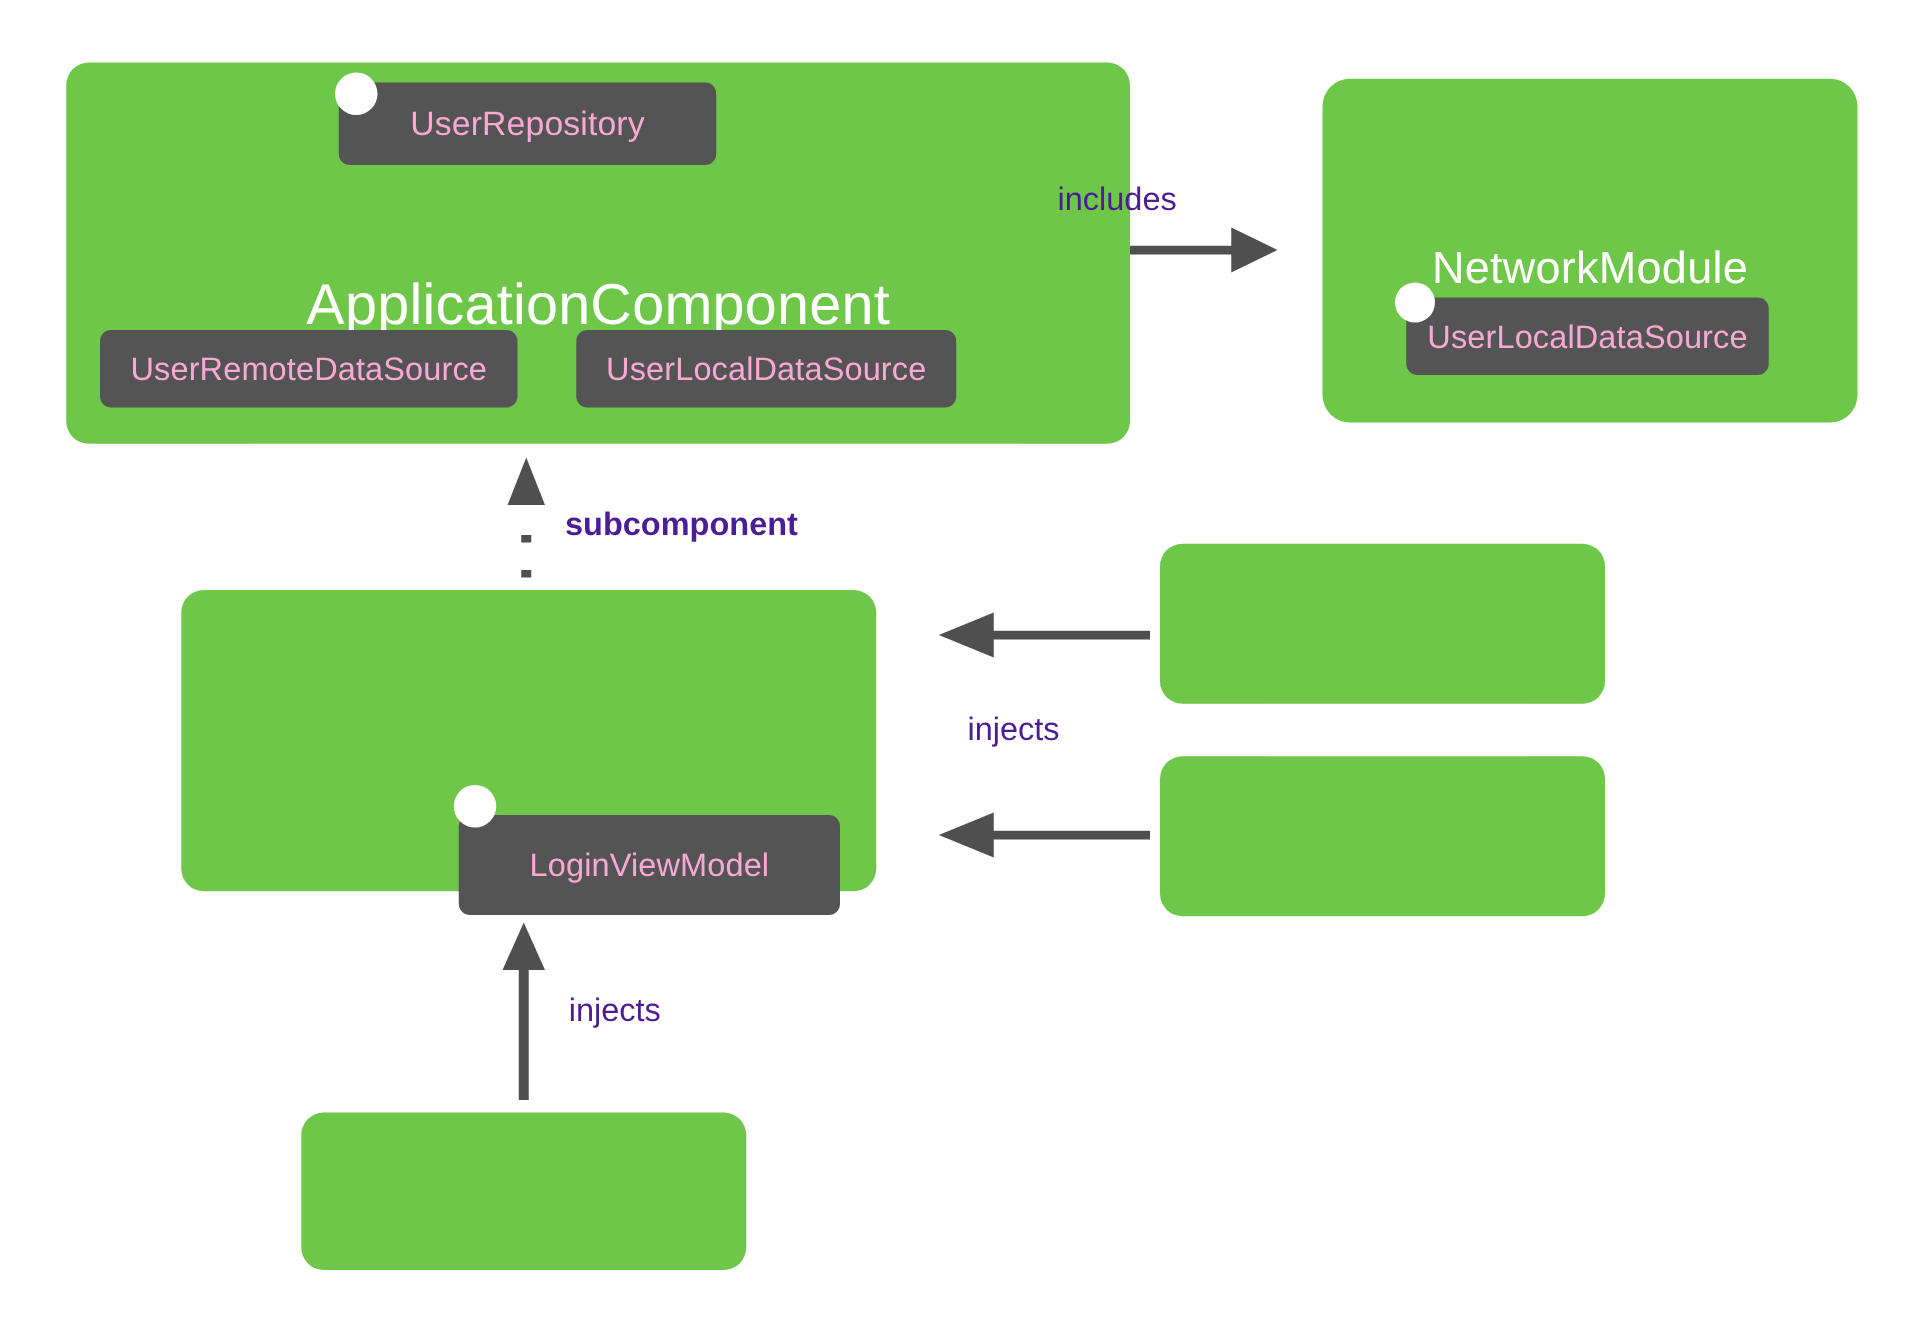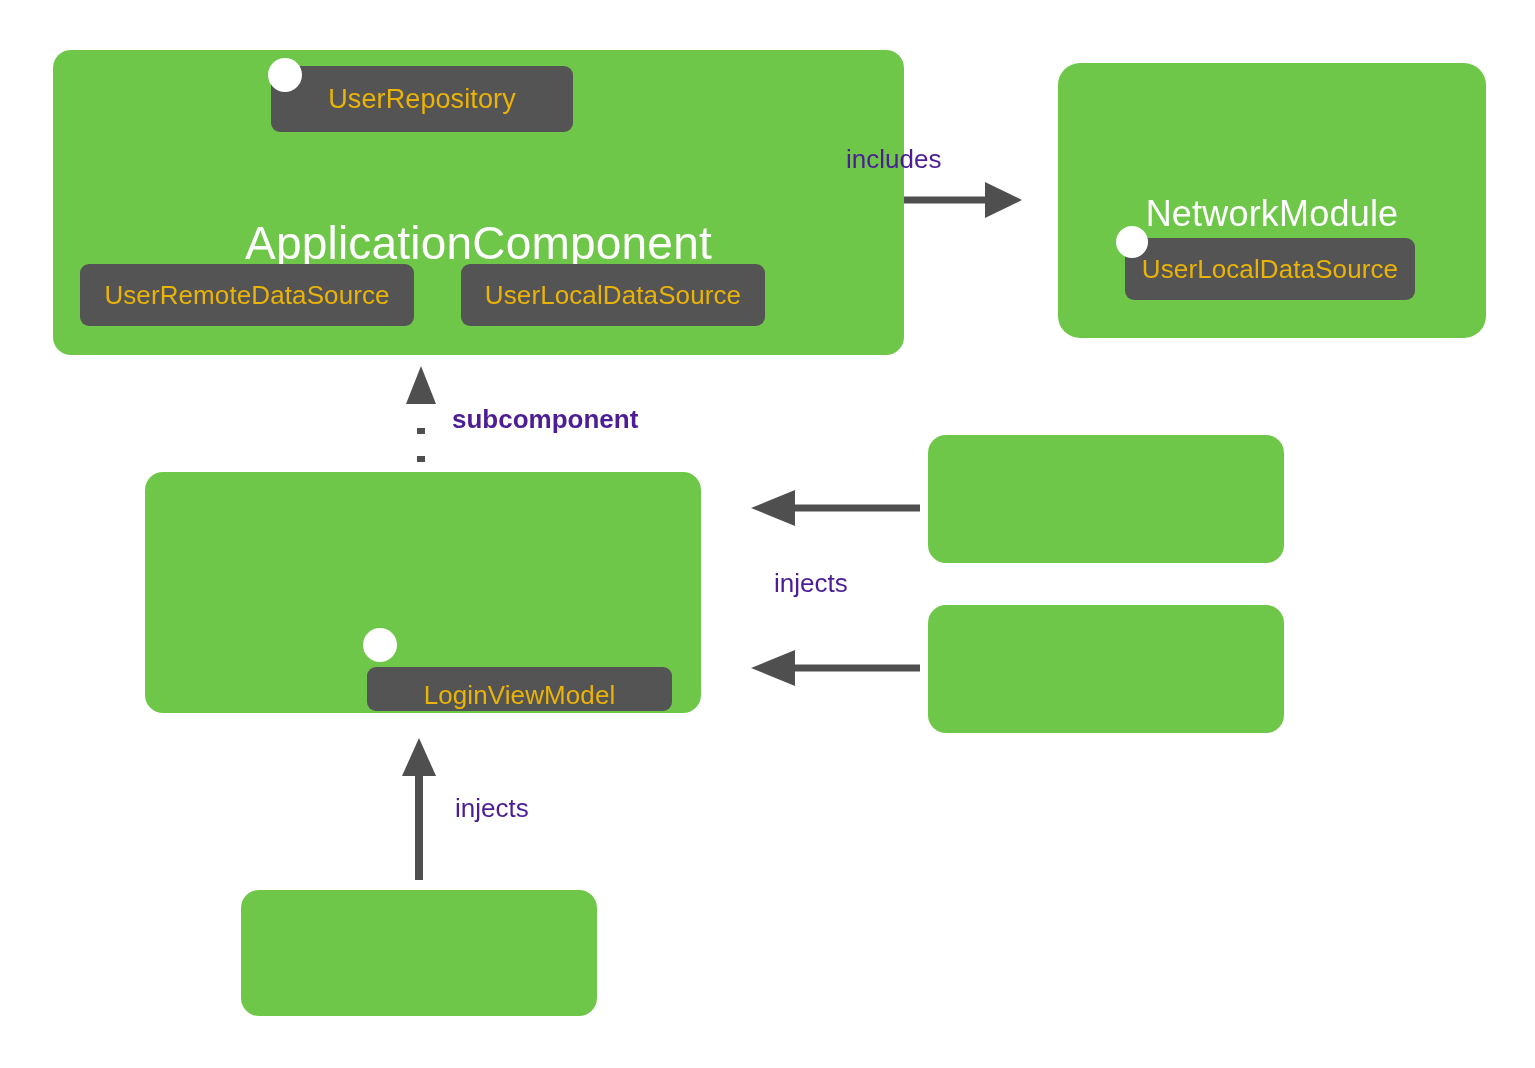--- a/index.html
+++ b/index.html
@@ -36,21 +36,21 @@
     letter-spacing: 0.2px;
     white-space: pre-line;
     line-height: 1.12;
   }
 
   
   .chip {
     position: absolute;
     background: #545454;
     border-radius: 9px;
-    color: #eab308;
+    color: #f9a8d4;
     display: flex;
     align-items: center;
     justify-content: center;
     box-sizing: border-box;
     letter-spacing: 0.1px;
   }
   .chip span {
     display: block;
     white-space: nowrap;
   }
@@ -92,21 +92,21 @@
   #login-username-fragment .comp-title { top: 455px; font-size: 34px; }
 
   #login-password-fragment { left: 928px; top: 605px; width: 356px; height: 128px; }
 
   #login-activity  { left: 241px;  top: 890px;  width: 356px;  height: 126px; }
 
   #chip-user-repository       { left: 271px;  top: 66px;  width: 302px; height: 66px;  font-size: 27px; }
   #chip-user-remote           { left: 80px;   top: 264px; width: 334px; height: 62px;  font-size: 26px; }
   #chip-user-local            { left: 461px;  top: 264px; width: 304px; height: 62px;  font-size: 26px; }
   #chip-login-retrofit        { left: 1125px; top: 238px; width: 290px; height: 62px;  font-size: 26px; }
-  #chip-login-viewmodel       { left: 367px;  top: 667px; width: 305px; height: 44px;  font-size: 26px; align-items: flex-end; }
+  #chip-login-viewmodel       { left: 367px;  top: 652px; width: 305px; height: 80px;  font-size: 26px; }
 
   #dot-user-repository  { left: 268px;  top: 58px;  width: 34px; height: 34px; }
   #dot-login-retrofit   { left: 1116px; top: 226px; width: 32px; height: 32px; }
   #dot-login-viewmodel  { left: 363px;  top: 628px; width: 34px; height: 34px; }
 
   #label-includes      { left: 846px; top: 144px; }
   #label-subcomponent  { left: 452px; top: 404px; font-weight: bold; }
   #label-injects-frag  { left: 774px; top: 568px; }
   #label-injects-act   { left: 455px; top: 793px; }
 </style>

